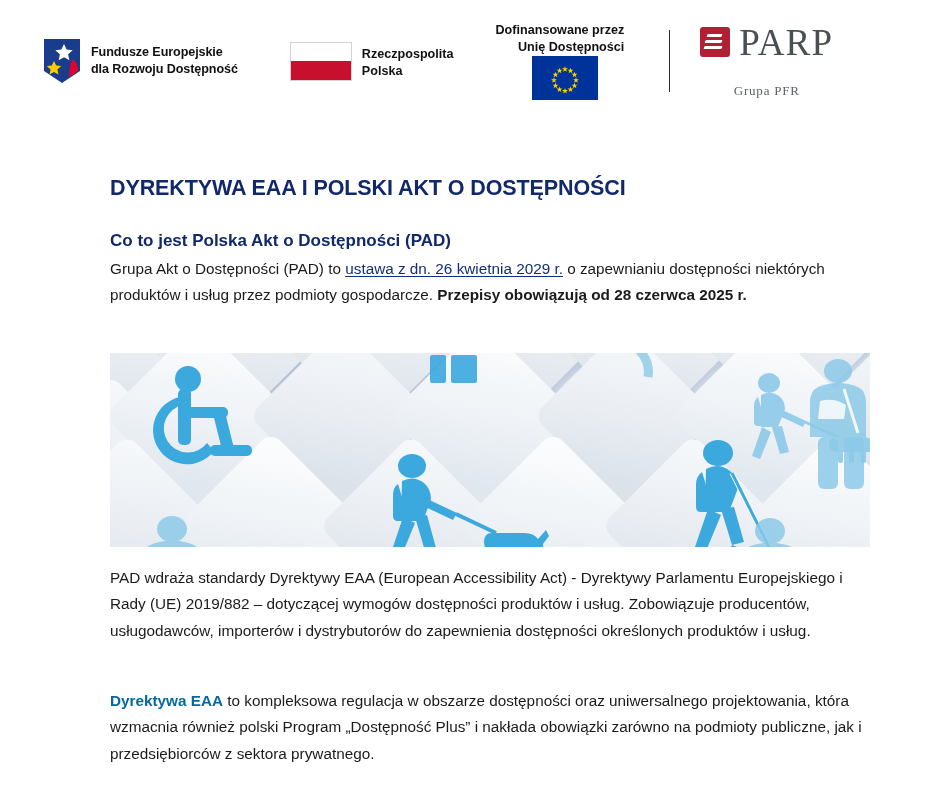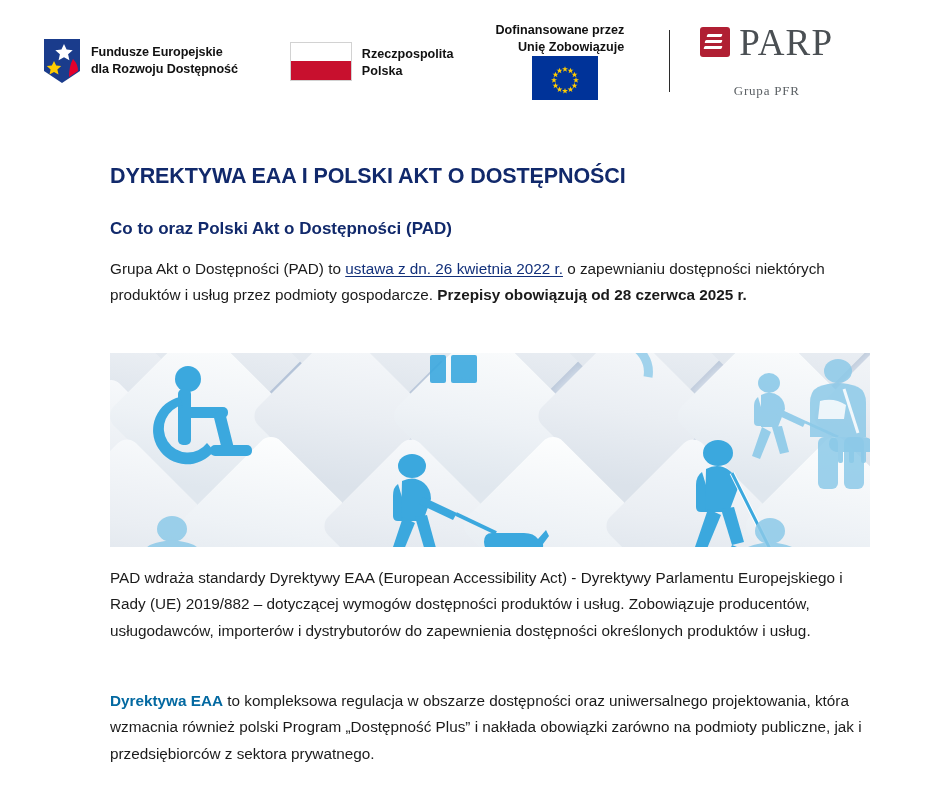--- a/index.html
+++ b/index.html
@@ -126,21 +126,21 @@
     font-size: 13px;
     letter-spacing: 0.8px;
     color: #5c6165;
     margin-top: 22px;
   }
 
   
   .content {
     position: absolute;
     left: 110px;
-    top: 164px;
+    top: 176px;
     width: 762px;
   }
 
   h1.page-title {
     font-size: 21.5px;
     font-weight: bold;
     color: #11296b;
     margin: 0 0 28px 0;
     letter-spacing: -0.1px;
     line-height: 1.2;
@@ -213,21 +213,21 @@
     </span>
     <span class="pl-text">
       <span>Rzeczpospolita</span><br>
       <span>Polska</span>
     </span>
   </div>
 
   <div class="logo-block" style="margin-left:42px;flex-direction:column;">
     <span class="eu-text">
       <span>Dofinansowane przez</span><br>
-      <span>Unię Zobowiązuje</span>
+      <span>Unię Dostępności</span>
     </span>
     <span class="eu-flag">
       <svg viewBox="0 0 66 44" aria-hidden="true">
         <rect x="0" y="0" width="66" height="44" fill="#003399"></rect>
         <g fill="#ffcc00">
           <polygon points="33,10.2 33.75,12.3 36,12.3 34.2,13.6 34.9,15.7 33,14.4 31.1,15.7 31.8,13.6 30,12.3 32.25,12.3"></polygon>
           <polygon points="38.5,11.7 39.25,13.8 41.5,13.8 39.7,15.1 40.4,17.2 38.5,15.9 36.6,17.2 37.3,15.1 35.5,13.8 37.75,13.8"></polygon>
           <polygon points="42.5,15.7 43.25,17.8 45.5,17.8 43.7,19.1 44.4,21.2 42.5,19.9 40.6,21.2 41.3,19.1 39.5,17.8 41.75,17.8"></polygon>
           <polygon points="44,21.2 44.75,23.3 47,23.3 45.2,24.6 45.9,26.7 44,25.4 42.1,26.7 42.8,24.6 41,23.3 43.25,23.3"></polygon>
           <polygon points="42.5,26.7 43.25,28.8 45.5,28.8 43.7,30.1 44.4,32.2 42.5,30.9 40.6,32.2 41.3,30.1 39.5,28.8 41.75,28.8"></polygon>
@@ -254,25 +254,25 @@
       </span>
       <span class="parp-word">PARP</span>
     </div>
     <div class="parp-sub">Grupa PFR</div>
   </div>
 
 </div>
 
 <div class="content">
   <h1 class="page-title">DYREKTYWA EAA I POLSKI AKT O DOSTĘPNOŚCI</h1>
-  <h2 class="section-title">Co to oraz Polski Akt o Dostępności (PAD)</h2>
+  <h2 class="section-title">Co to jest Polska Akt o Dostępności (PAD)</h2>
 </div>
 
 <div class="para-block-1">
-  <p class="body-text"><span>Grupa Akt o Dostępności (PAD) to </span><a class="inline-link" href="#">ustawa z dn. 26 kwietnia 2022 r.</a><span> o zapewnianiu dostępności niektórych produktów i usług przez podmioty gospodarcze. </span><span class="bold-dark">Przepisy obowiązują od 28 czerwca 2025 r.</span></p>
+  <p class="body-text"><span>Grupa Akt o Dostępności (PAD) to </span><a class="inline-link" href="#">ustawa z dn. 26 kwietnia 2029 r.</a><span> o zapewnianiu dostępności niektórych produktów i usług przez podmioty gospodarcze. </span><span class="bold-dark">Przepisy obowiązują od 28 czerwca 2025 r.</span></p>
 </div>
 
 <div class="hero" role="img">
   <svg viewBox="0 0 760 194" preserveAspectRatio="none" aria-hidden="true">
     <defs>
       <linearGradient id="bgGrad" x1="0" y1="0" x2="1" y2="1">
         <stop offset="0%" stop-color="#bacce4"></stop>
         <stop offset="25%" stop-color="#d7e1ee"></stop>
         <stop offset="55%" stop-color="#e9eef5"></stop>
         <stop offset="80%" stop-color="#dde5ef"></stop>

